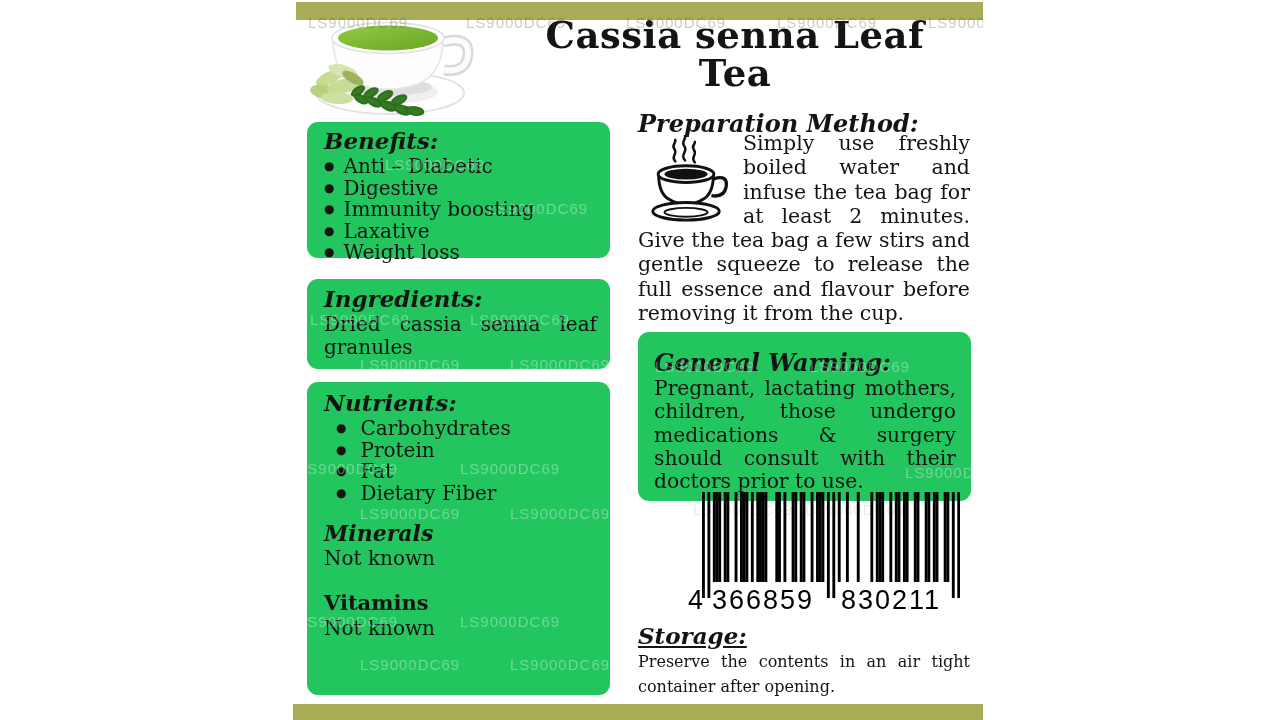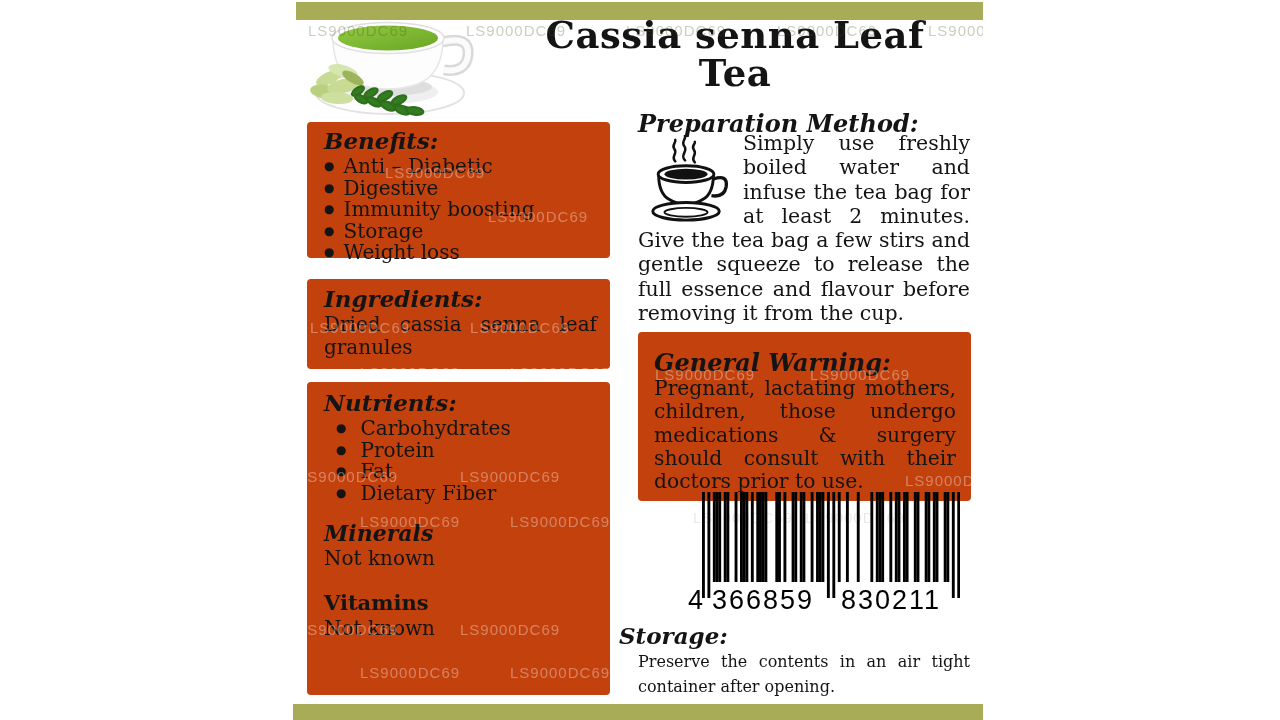--- a/index.html
+++ b/index.html
@@ -16,21 +16,21 @@
 
   #title{
     position:absolute;left:252px;top:16px;width:380px;
     text-align:center;font-weight:bold;font-size:37px;line-height:38px;
     letter-spacing:0.5px;z-index:2;
   }
 
   #teacup-photo{position:absolute;left:2px;top:8px;width:182px;height:110px;z-index:1;}
 
   .gbox{
-    position:absolute;background:#c2410c;border-radius:4px;
+    position:absolute;background:#22c55e;border-radius:11px;
     box-sizing:border-box;z-index:1;
   }
   .sect{font-style:italic;font-weight:bold;font-size:23px;line-height:28px;}
   .sect.big{font-size:24px;margin-top:10px;}
   .items{list-style:none;margin:1px 0 0 0;padding:0;font-size:20px;line-height:21.5px;}
   .items li{display:flex;align-items:center;}
   .items .blt{font-size:12px;margin-right:9px;}
   .items.indent li{padding-left:12px;}
   .items.indent .blt{margin-right:14px;}
   .just{text-align:justify;}
@@ -57,24 +57,24 @@
   #barcode svg{position:absolute;left:14px;top:0;}
   .bc-digits{
     position:absolute;left:0;top:93px;width:272px;display:flex;align-items:flex-start;
     font-family:"Liberation Sans", sans-serif;font-size:27px;color:#000;
   }
   .bc-digits .d-first{width:16px;text-align:left;}
   .bc-digits .d-g1{width:118px;text-align:center;letter-spacing:2px;}
   .bc-digits .d-gap{width:10px;}
   .bc-digits .d-g2{width:118px;text-align:center;letter-spacing:2px;}
 
-  #storage-heading{position:absolute;left:326px;top:622px;z-index:2;}
+  #storage-heading{position:absolute;left:345px;top:622px;z-index:2;text-decoration:underline;}
   #storage-body{position:absolute;left:345px;top:650px;width:332px;z-index:2;font-size:16px;line-height:24.5px;}
 
-  #wm-layer{position:absolute;left:0;top:16px;width:690px;height:565px;z-index:3;pointer-events:none;}
+  #wm-layer{position:absolute;left:0;top:8px;width:690px;height:565px;z-index:3;pointer-events:none;}
   .wm{
     position:absolute;font-family:"Liberation Sans", sans-serif;
     font-size:15px;letter-spacing:1px;white-space:nowrap;
   }
   .wm.on-bar{color:rgba(70,80,15,0.28);}
   .wm.on-green{color:rgba(255,255,255,0.34);}
   .wm.on-white{color:rgba(0,0,0,0.09);}
 </style>
 </head>
 <body>
@@ -136,21 +136,21 @@
           <span>Digestive</span>
         </li>
 
         <li>
           <span class="blt">●</span>
           <span>Immunity boosting</span>
         </li>
 
         <li>
           <span class="blt">●</span>
-          <span>Storage</span>
+          <span>Laxative</span>
         </li>
 
         <li>
           <span class="blt">●</span>
           <span>Weight loss</span>
         </li>
       </ul>
   </div>
 
   <div id="ingredients-box" class="gbox">

